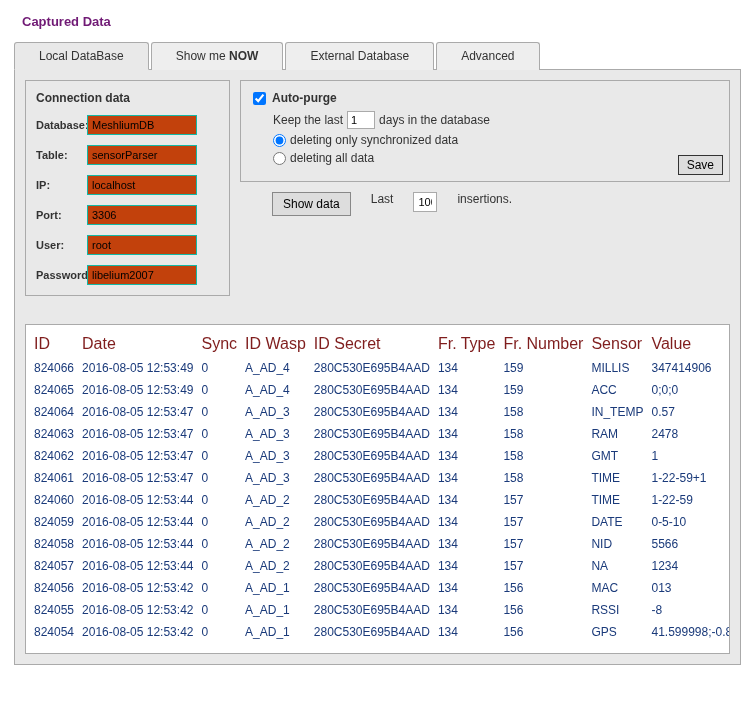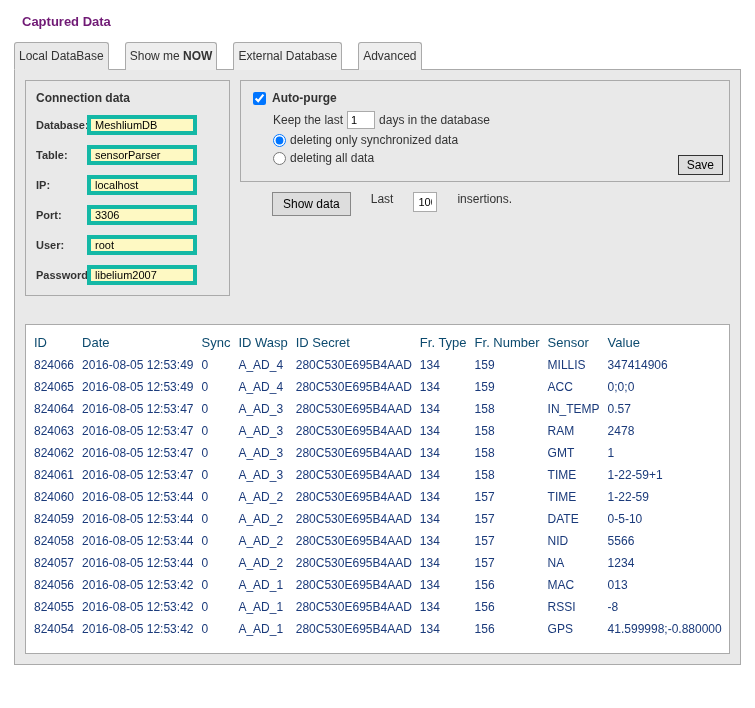--- a/index.html
+++ b/index.html
@@ -15,25 +15,25 @@
     color: #701a75;
     font-weight: bold;
     font-size: 13px;
     margin: 0 0 12px 8px;
   }
   .tabs {
     display: flex;
     border-bottom: 1px solid #aaa;
   }
   .tab {
-    padding: 6px 4px;
+    padding: 6px 24px;
     border: 1px solid #aaa;
     border-bottom: none;
     background: #eee;
-    margin-right: 16px;
+    margin-right: 2px;
     font-size: 12px;
     cursor: pointer;
     position: relative;
     top: 1px;
     border-radius: 3px 3px 0 0;
     text-align: right;
   }
   .tab.active {
     background: #e9e9e9;
     border-bottom: 1px solid #e9e9e9;
@@ -69,24 +69,24 @@
     margin-bottom: 10px;
   }
   .form-row label {
     width: 51px;
     font-weight: bold;
     font-size: 11px;
   }
   .form-row input[type=text] {
     width: 110px;
     height: 20px;
-    border: 4px solid #14b8a6;
+    border: 1px solid #14b8a6;
     padding: 1px 4px;
     font-size: 11px;
-    background: #fef9c3;
+    background: #c2410c;
   }
   .right-col {
     flex: 1;
     display: flex;
     flex-direction: column;
     gap: 8px;
   }
   .autopurge {
     position: relative;
     padding: 10px 12px 12px 12px;
@@ -159,22 +159,22 @@
     font-size: 12px;
     color: #1a3a7a;
   }
   th, td {
     text-align: left;
     padding: 4px 4px;
     white-space: nowrap;
     font-weight: normal;
   }
   th {
-    color: #0c4a6e;
-    font-size: 13px;
+    color: #7f1d1d;
+    font-size: 16px;
     margin-left: 31px;
   }
   input[type=checkbox], input[type=radio] {
     margin: 0;
   }
 </style>
 </head>
 <body>
 
 <div class="page-title">Captured Data</div>

